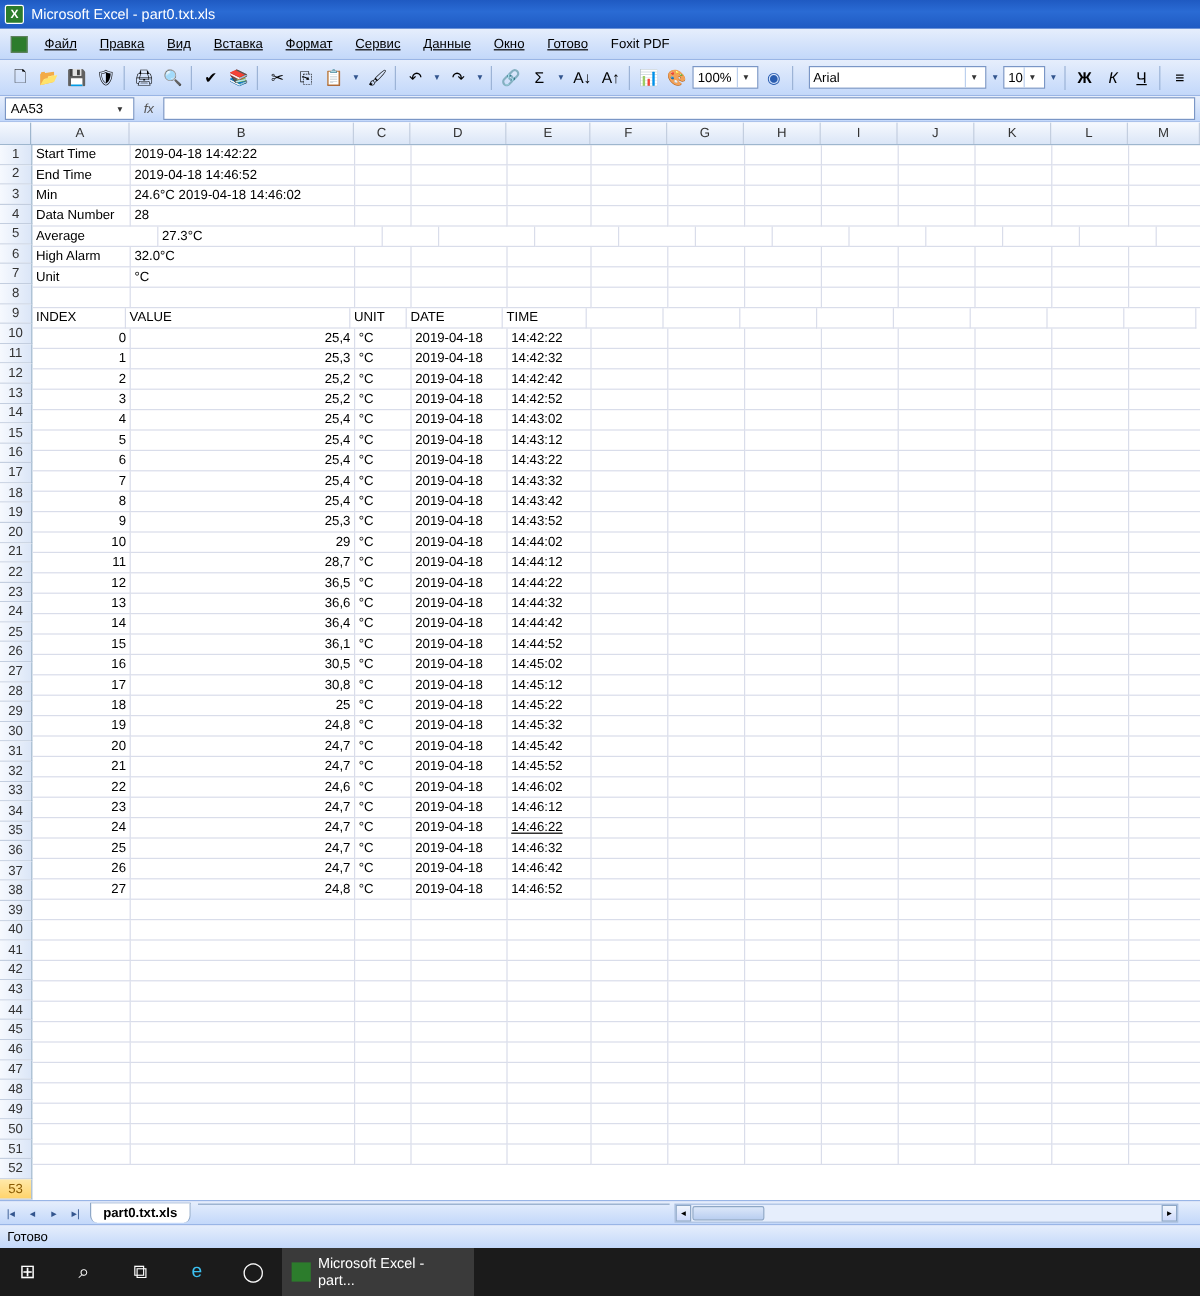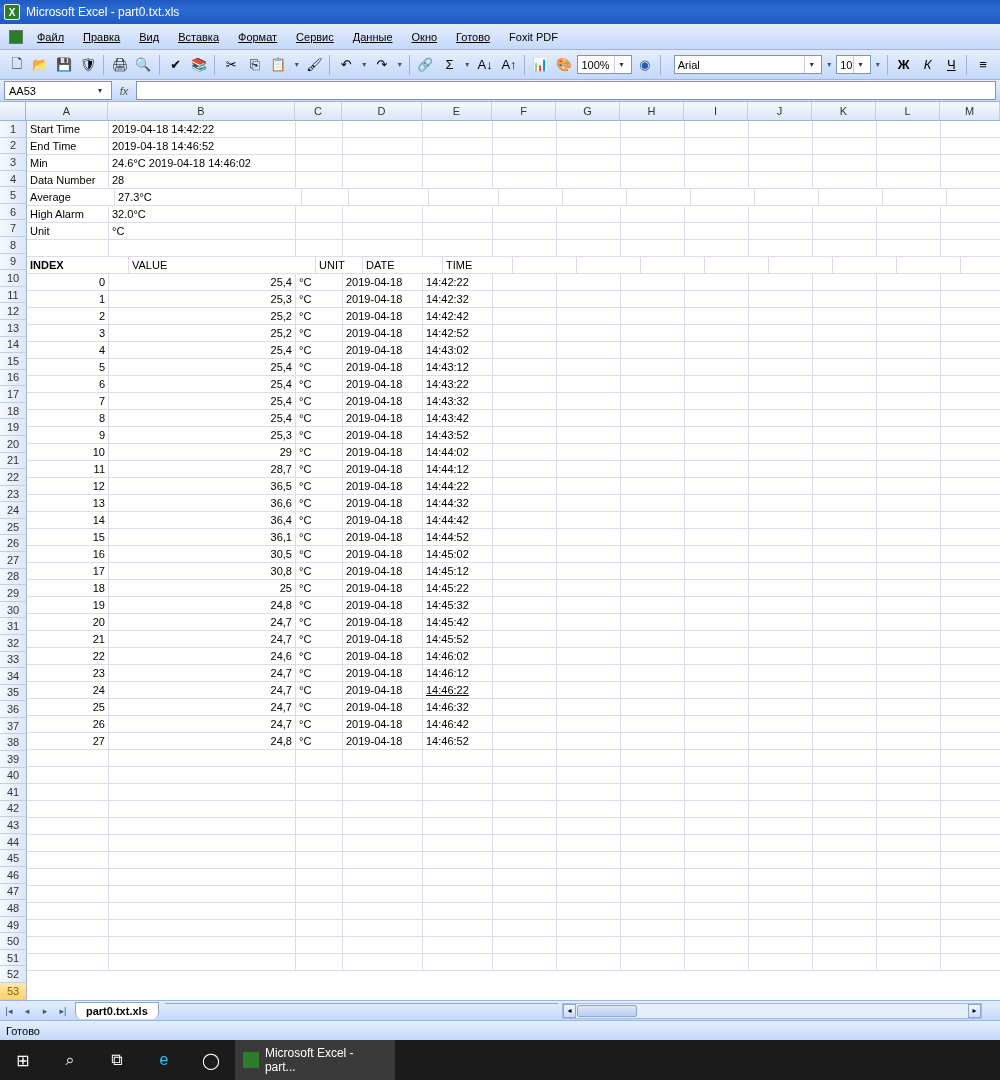--- a/index.html
+++ b/index.html
@@ -285,21 +285,21 @@
           <div class="cell" style="width: 64px;"></div>
           <div class="cell" style="width: 64px;"></div>
           <div class="cell" style="width: 64px;"></div>
           <div class="cell" style="width: 64px;"></div>
           <div class="cell" style="width: 64px;"></div>
           <div class="cell" style="width: 64px;"></div>
           <div class="cell" style="width: 64px;"></div>
           <div class="cell" style="width: 60px;"></div>
         </div>
         <div class="row">
-          <div class="cell" style="width: 88px;">Average</div>
+          <div class="cell" style="width: 105px;">Average</div>
           <div class="cell" style="width: 187px;">27.3°C</div>
           <div class="cell" style="width: 47px;"></div>
           <div class="cell" style="width: 80px;"></div>
           <div class="cell" style="width: 70px;"></div>
           <div class="cell" style="width: 64px;"></div>
           <div class="cell" style="width: 64px;"></div>
           <div class="cell" style="width: 64px;"></div>
           <div class="cell" style="width: 64px;"></div>
           <div class="cell" style="width: 64px;"></div>
           <div class="cell" style="width: 64px;"></div>
@@ -345,21 +345,21 @@
           <div class="cell" style="width: 64px;"></div>
           <div class="cell" style="width: 64px;"></div>
           <div class="cell" style="width: 64px;"></div>
           <div class="cell" style="width: 64px;"></div>
           <div class="cell" style="width: 64px;"></div>
           <div class="cell" style="width: 64px;"></div>
           <div class="cell" style="width: 64px;"></div>
           <div class="cell" style="width: 60px;"></div>
         </div>
         <div class="row">
-          <div class="cell" style="width: 102px; font-weight: bold;">INDEX</div>
+          <div class="cell" style="width: 78px;">INDEX</div>
           <div class="cell" style="width: 187px;">VALUE</div>
           <div class="cell" style="width: 47px;">UNIT</div>
           <div class="cell" style="width: 80px;">DATE</div>
           <div class="cell" style="width: 70px;">TIME</div>
           <div class="cell" style="width: 64px;"></div>
           <div class="cell" style="width: 64px;"></div>
           <div class="cell" style="width: 64px;"></div>
           <div class="cell" style="width: 64px;"></div>
           <div class="cell" style="width: 64px;"></div>
           <div class="cell" style="width: 64px;"></div>

